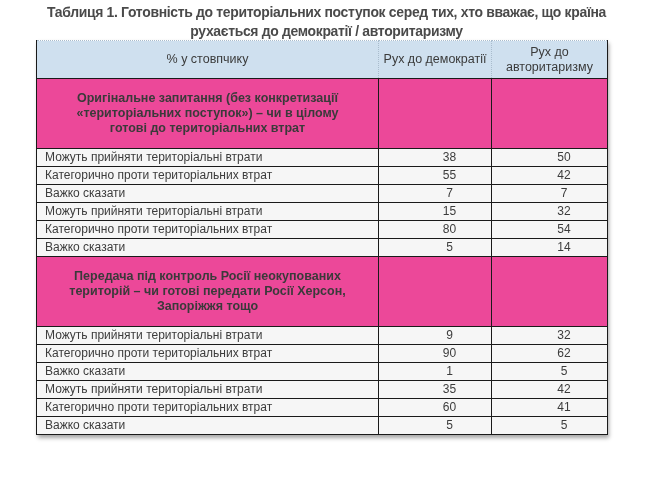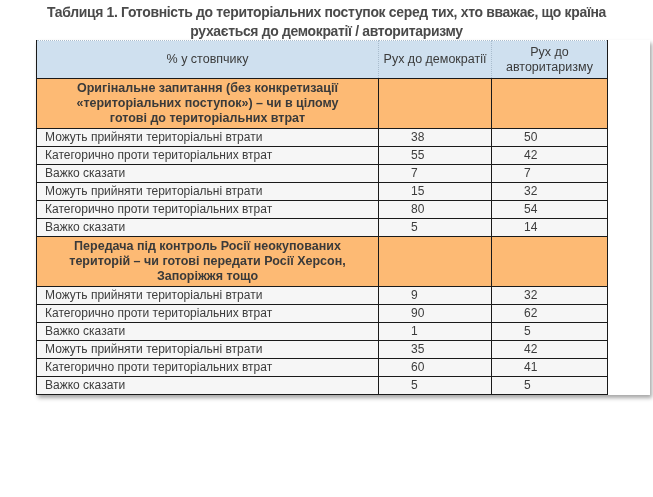--- a/index.html
+++ b/index.html
@@ -26,21 +26,21 @@
       line-height: 19px;
       color: #4a4a4a;
       letter-spacing: -0.35px;
       transform: scaleX(0.93);
       transform-origin: 50% 0;
     }
     .table-wrap {
       position: absolute;
       left: 36px;
       top: 40px;
-      width: 614px;
+      width: 571px;
       box-shadow: 2px 3px 4px rgba(0,0,0,0.35);
     }
     table {
       border-collapse: collapse;
       width: 571px;
       table-layout: fixed;
       font-size: 12px;
       color: #3c3c3c;
     }
     col.c1 { width: 342px; }
@@ -62,37 +62,37 @@
       border-left-color: #a9bccd;
       border-right-color: #a9bccd;
       border-left-style: dotted;
       border-right-style: dotted;
       color: #3a3a3a;
       text-align: center;
     }
     thead th:first-child { border-left: 1.5px solid #1a1a1a; }
     thead th:last-child { border-right: 1.5px solid #1a1a1a; }
     tr.section td {
-      background: #fdba74;
+      background: #ec4899;
       font-weight: bold;
       font-size: 12.5px;
       line-height: 15px;
       text-align: center;
       color: #3a3a3a;
-      padding: 2px 6px;
+      padding: 12px 6px;
     }
     tr.section td.q { padding-left: 20px; padding-right: 20px; }
     tr.row td {
       background: #f6f6f6;
       height: 17px;
       line-height: 17px;
       border-bottom-style: solid;
     }
     tr.row td.label { text-align: left; padding-left: 8px; }
-    tr.row td.val { text-align: left; padding-left: 32px; }
+    tr.row td.val { text-align: center; padding-left: 32px; }
     tr.row td { border-top: 1.5px dotted #1a1a1a; }
   </style>
 </head>
 <body>
 
 <div class="title">
   <div>Таблиця 1. Готовність до територіальних поступок серед тих, хто вважає, що країна</div>
   <div>рухається до демократії / авторитаризму</div>
 </div>
 

